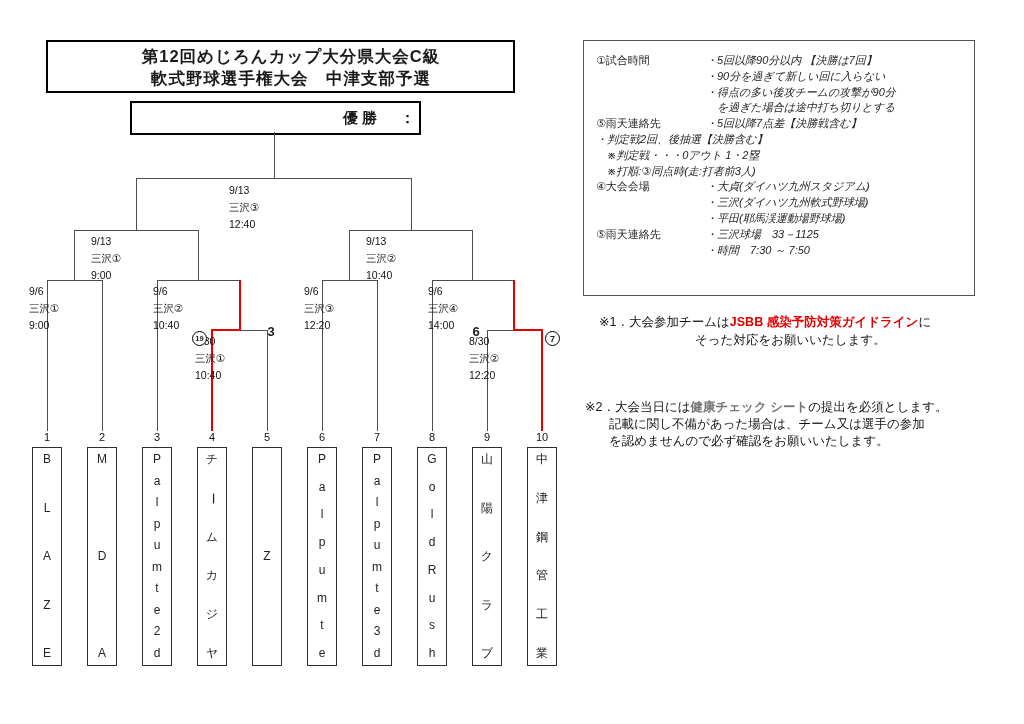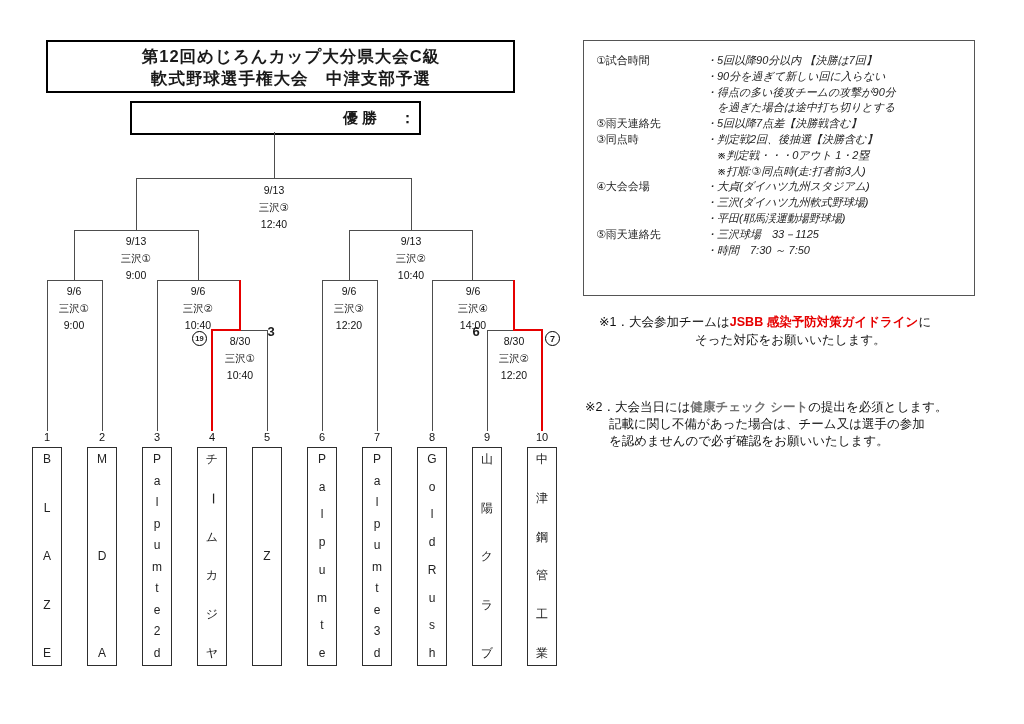--- a/index.html
+++ b/index.html
@@ -19,21 +19,21 @@
     border:2px solid #000;display:flex;flex-direction:column;
     align-items:center;justify-content:center;text-align:center;
   }
   .title-box div{font-size:16.5px;font-weight:bold;line-height:22px;letter-spacing:1px;margin-left:21px;}
   .champ-box{
     position:absolute;left:130px;top:101px;width:287px;height:30px;
     border:2px solid #000;display:flex;align-items:center;justify-content:flex-end;
   }
   .champ-box span{font-size:15px;font-weight:bold;letter-spacing:4px;}
   
-  .match{position:absolute;width:90px;text-align:center;font-size:10.5px;line-height:17px;color:#111;}
+  .match{position:absolute;width:90px;font-size:10.5px;line-height:17px;color:#111;}
   
   .score{position:absolute;font-size:13px;font-weight:bold;width:16px;text-align:center;}
   .score-circle{
     position:absolute;width:15px;height:15px;border:1.6px solid #000;border-radius:50%;
     box-sizing:border-box;display:flex;align-items:center;justify-content:center;
     font-size:7.5px;font-weight:bold;background:#fff;
   }
   
   .team-no{position:absolute;top:431px;width:30px;text-align:center;font-size:11px;color:#111;}
   .team-box{
@@ -291,21 +291,20 @@
       <div>　を過ぎた場合は途中打ち切りとする</div>
     </div>
   </div>
   <div class="rule-row">
     <div class="rule-label">⑤雨天連絡先</div>
     <div class="rule-lines">
       <div>・5回以降7点差【決勝戦含む】</div>
     </div>
   </div>
   <div class="rule-row">
-    <div class="rule-label">③同点時</div>
     <div class="rule-lines">
       <div>・判定戦2回、後抽選【決勝含む】</div>
       <div>　※判定戦・・・0アウト 1・2塁</div>
       <div>　※打順:③同点時(走:打者前3人)</div>
     </div>
   </div>
   <div class="rule-row">
     <div class="rule-label">④大会会場</div>
     <div class="rule-lines">
       <div>・大貞(ダイハツ九州スタジアム)</div>

